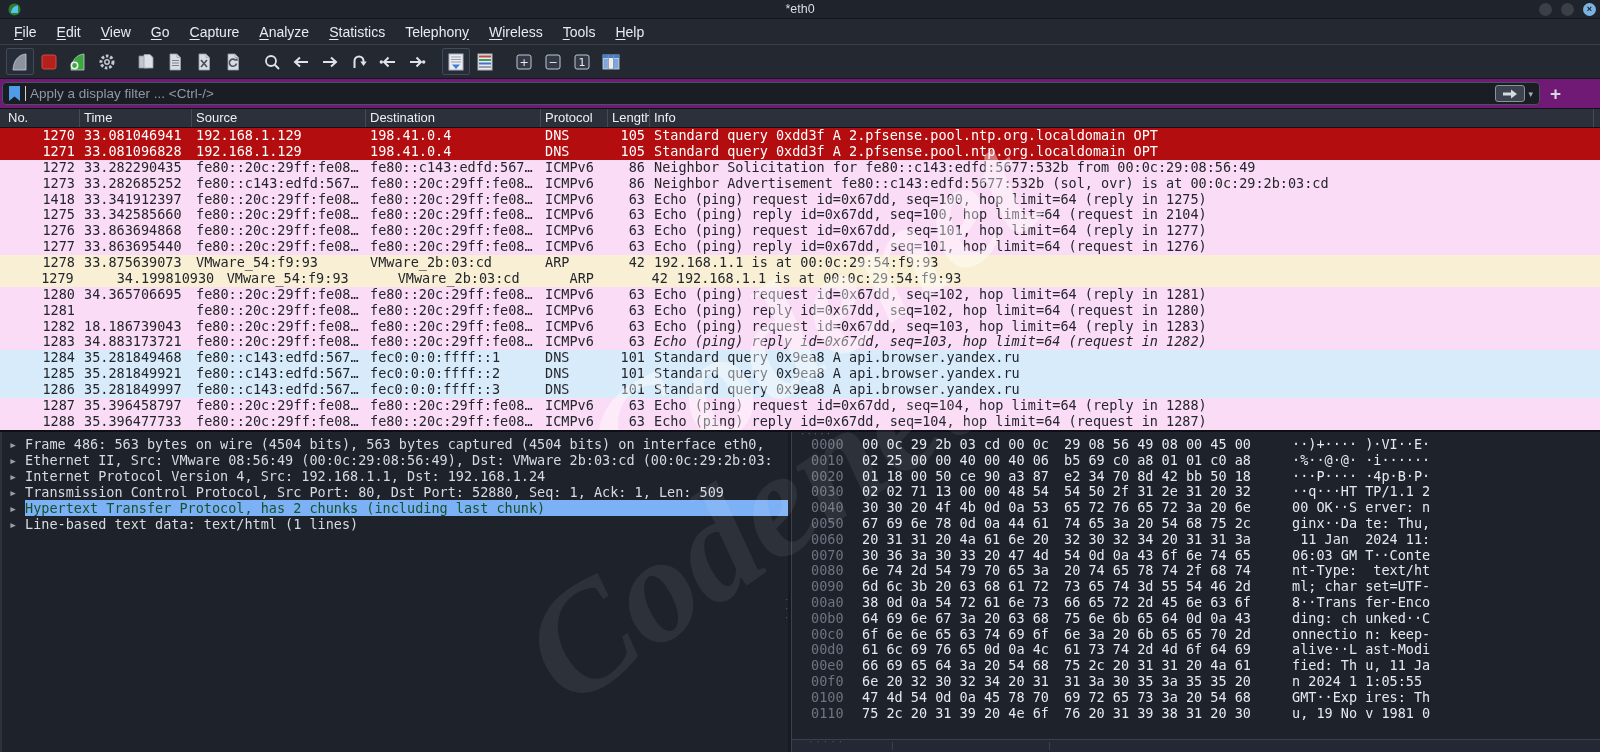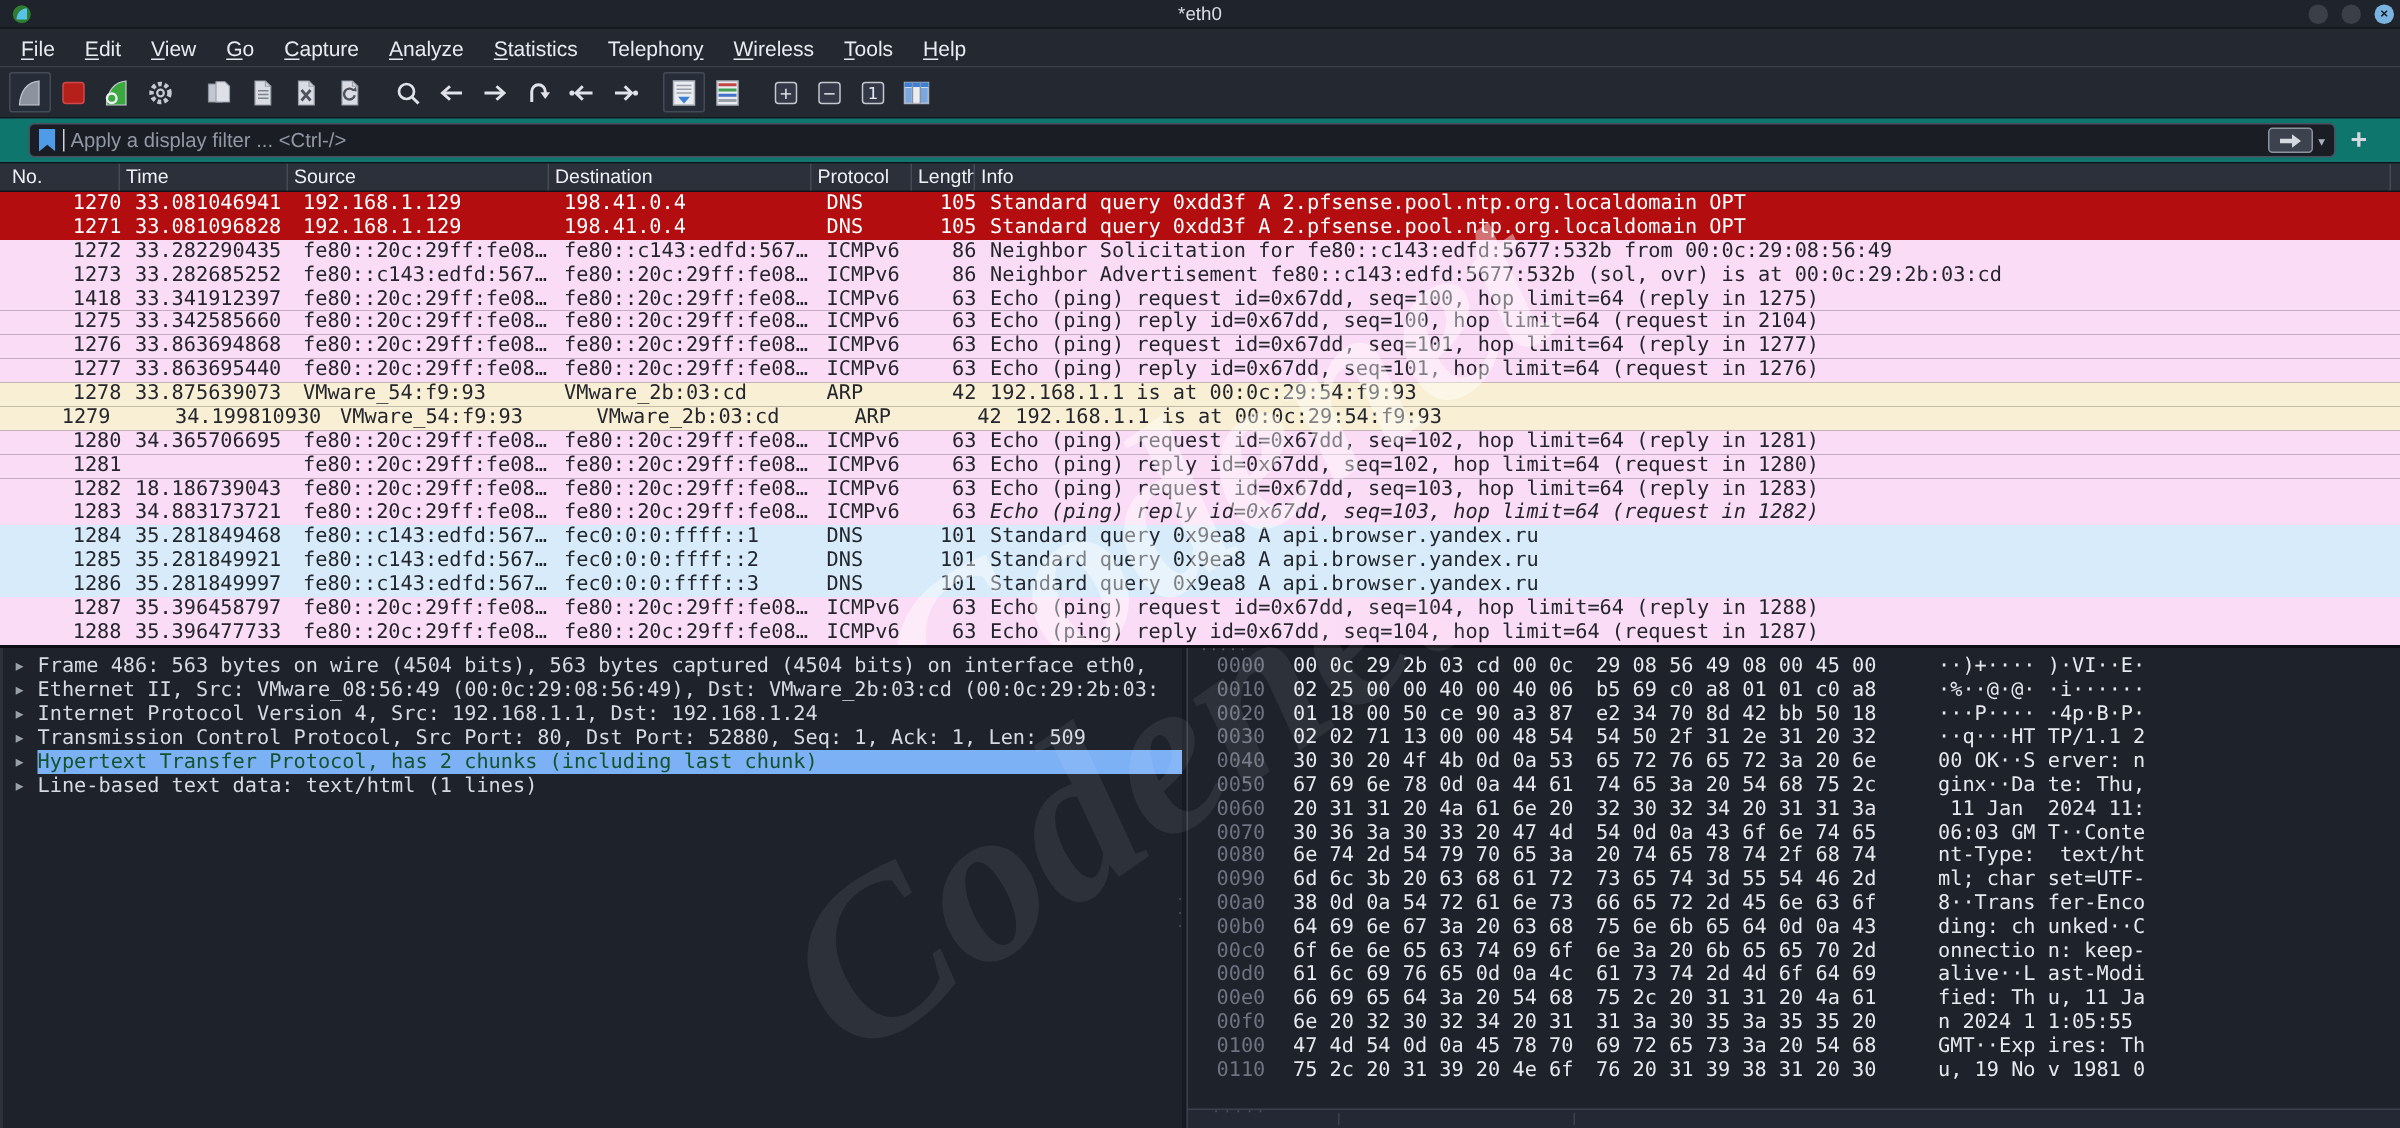--- a/index.html
+++ b/index.html
@@ -19,36 +19,36 @@
   .menu-item { padding:0 10px; line-height:26px; }
   .menu-item u { text-underline-offset:2px; }
 
   
   .toolbar { height:34px; background:#232831; display:flex; align-items:center; padding-left:6px; border-bottom:1px solid #15181e; }
   .tbtn { width:28px; height:27px; display:flex; align-items:center; justify-content:center; margin-right:1px; border-radius:2px; }
   .tbtn.checked { border:1px solid #434a57; background:#272d38; }
   .tsep { width:10px; height:1px; }
 
   
-  .filterbar { height:30px; background:#0f766e; display:flex; align-items:center; padding:3px 19px; border-bottom:1px solid #101218; }
+  .filterbar { height:30px; background:#701a75; display:flex; align-items:center; padding:3px 2px; border-bottom:1px solid #101218; }
   .filter-input { display:flex; align-items:center; width:1538px; height:23px; background:#1a1d24; border:1px solid #4a5160; border-radius:4px; padding:0 4px; }
   .bookmark { width:11px; height:15px; background:#4f9be8; clip-path:polygon(0 0,100% 0,100% 100%,50% 70%,0 100%); margin:0 5px 0 2px; }
   .caret-line { width:1px; height:15px; background:#cfd3da; margin-right:4px; }
   .filter-input input { flex:1; background:transparent; border:none; outline:none; color:#cfd3da; font-size:13.5px; font-family:"Liberation Sans",sans-serif; }
   .filter-input input::placeholder { color:#9198a5; }
   .apply-btn { width:30px; height:17px; border:1px solid #8b92a0; border-radius:3px; background:#3c424e; display:flex; align-items:center; justify-content:center; margin-right:3px; }
   .apply-caret { color:#aab0bc; font-size:9px; margin-right:2px; }
   .add-filter { color:#d5d9e0; font-size:19px; line-height:19px; margin-left:10px; font-weight:bold; }
 
   
   .plist-wrap { height:321px; position:relative; overflow:hidden; background:#1d2127; }
   .phdr { height:19px; background:#2b303b; display:flex; color:#eef0f4; font-size:13px; border-bottom:1px solid #10131a; }
   .hcell { line-height:18px; padding-left:4px; border-right:1px solid #444a56; overflow:hidden; white-space:pre; }
   .hcell:first-child { padding-left:8px; }
-  .prow { display:flex; height:15.89px; line-height:15.9px; font-family:"DejaVu Sans Mono",monospace; font-size:13.5px;justify-content:flex-end; }
+  .prow { display:flex; height:15.89px; line-height:15.9px; font-family:"DejaVu Sans Mono",monospace; font-size:13.5px; }
   .cell { overflow:hidden; white-space:pre; padding-left:4px; }
   .cell.right { text-align:right; padding-right:5px; padding-left:0; }
   .c-red   { background:#b30d10; color:#ffffff; }
   .c-pink  { background:#fbdcf6; color:#23262c; }
   .c-cream { background:#f8efd5; color:#23262c; }
   .c-blue  { background:#d7ebfa; color:#23262c; }
 
   
   .lower { height:322px; display:flex; border-top:2px solid #0d0f14; position:relative; }
   .details { width:788px; background:#1e222b; border-left:2px solid #2c313c; padding-top:4px; position:relative; }

